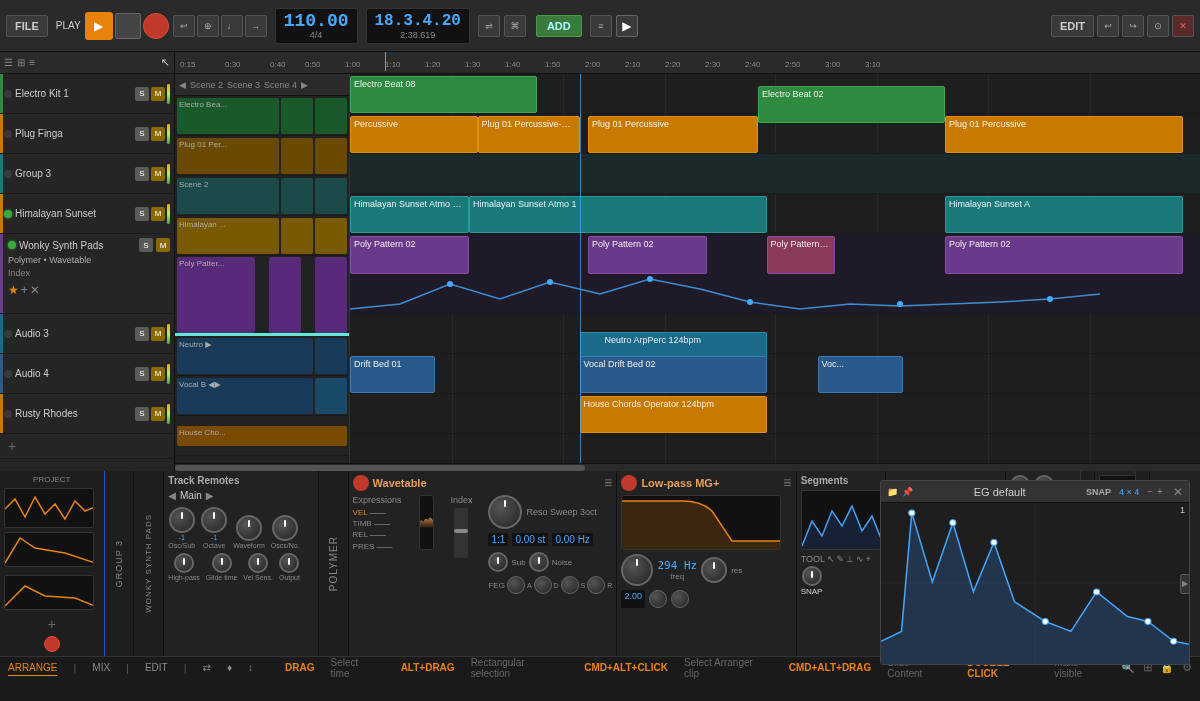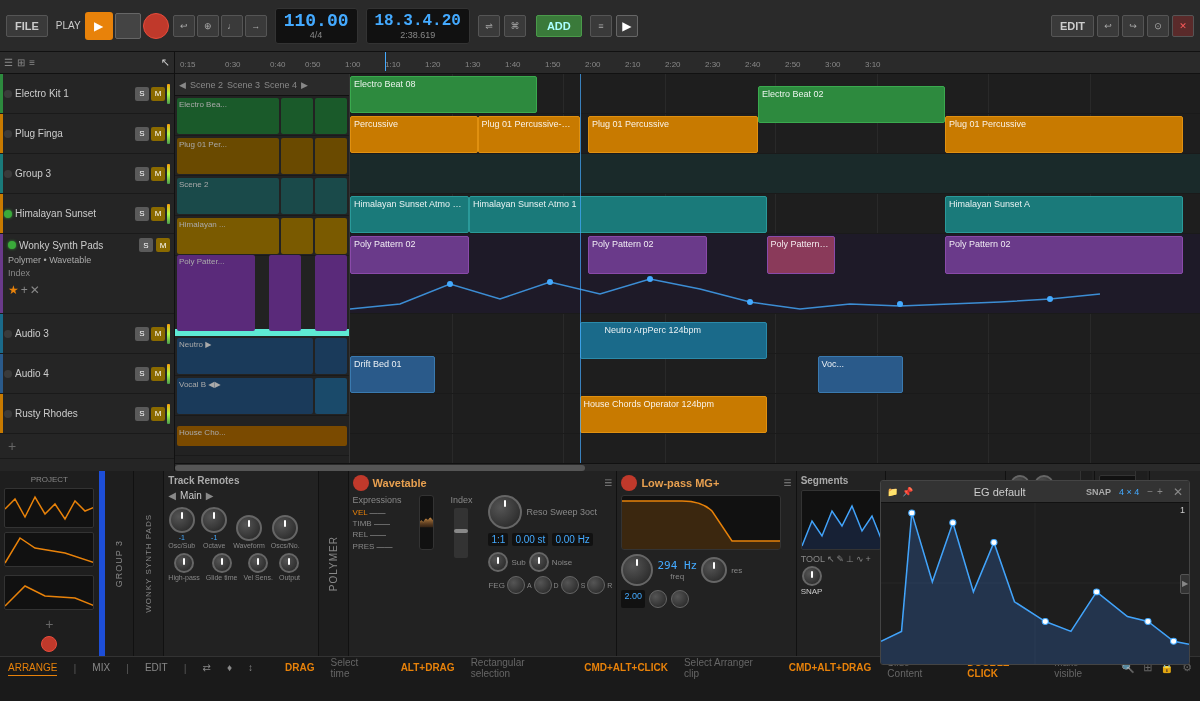--- a/index.html
+++ b/index.html
@@ -709,21 +709,21 @@
             <div style="width:32px;height:36px;background:#1a4a4a;border-radius:2px;"></div>
             <div style="width:32px;height:36px;background:#1a4a4a;border-radius:2px;"></div>
           </div>
 
           <div style="height:40px; border-bottom:1px solid #1a1a1a; display:flex; align-items:center; gap:2px; padding:2px;">
             <div style="flex:1;height:36px;background:#7a5a00;border-radius:2px;font-size:8px;color:#aaa;padding:2px;overflow:hidden;">Himalayan ...</div>
             <div style="width:32px;height:36px;background:#7a5a00;border-radius:2px;"></div>
             <div style="width:32px;height:36px;background:#7a5a00;border-radius:2px;"></div>
           </div>
 
-          <div style="height:80px; border-bottom:7px solid #5eead4; display:flex; align-items:center; gap:14px; padding:2px;justify-content:space-between;">
+          <div style="height:80px; border-bottom:3px solid #5eead4; display:flex; align-items:center; gap:14px; padding:2px;justify-content:space-between;">
             <div style="flex:1;height:76px;background:#5a2a7a;border-radius:2px;font-size:8px;color:#aaa;padding:2px;overflow:hidden;">Poly Patter...</div>
             <div style="width:32px;height:76px;background:#5a2a7a;border-radius:2px;"></div>
             <div style="width:32px;height:76px;background:#5a2a7a;border-radius:2px;"></div>
           </div>
 
           <div style="height:40px; border-bottom:1px solid #1a1a1a; display:flex; align-items:center; gap:2px; padding:2px;">
             <div style="flex:1;height:36px;background:#1a3a5a;border-radius:2px;font-size:8px;color:#aaa;padding:2px;overflow:hidden;">Neutro ▶</div>
             <div style="width:32px;height:36px;background:#1a3a5a;border-radius:2px;"></div>
           </div>
 
@@ -782,46 +782,47 @@
               <circle cx="100" cy="10" r="3" fill="#4af"></circle>
               <circle cx="200" cy="8" r="3" fill="#4af"></circle>
               <circle cx="300" cy="5" r="3" fill="#4af"></circle>
               <circle cx="400" cy="28" r="3" fill="#4af"></circle>
               <circle cx="550" cy="30" r="3" fill="#4af"></circle>
               <circle cx="700" cy="25" r="3" fill="#4af"></circle>
             </svg>
           </div>
 
           <div style="height:40px;border-bottom:1px solid #1a1a1a;position:relative;">
-            <div class="clip clip-cyan" style="left:27%;width:22%;top:8px;padding-left:24px;">Neutro ArpPerc 124bpm</div>
+            <div class="clip clip-cyan" style="left:27%;width:22%;top:18px;padding-left:24px;">Neutro ArpPerc 124bpm</div>
           </div>
 
           <div style="height:40px;border-bottom:1px solid #1a1a1a;position:relative;">
             <div class="clip clip-blue" style="left:0;width:10%;top:2px;">Drift Bed 01</div>
+            <div class="clip clip-blue" style="left:27%;width:22%;top:2px;">Vocal Drift Bed 02</div>
             <div class="clip clip-blue" style="left:55%;width:10%;top:2px;">Voc...</div>
           </div>
 
           <div style="height:40px;border-bottom:1px solid #1a1a1a;position:relative;">
             <div class="clip clip-orange" style="left:27%;width:22%;top:2px;">House Chords Operator 124bpm</div>
           </div>
         </div>
       </div>
     </div>
 
     <div class="arrange-scrollbar">
       <div class="scrollbar-thumb"></div>
     </div>
   </div>
 </div>
 
 <div class="bottom-full">
 
   <div class="bottom-main">
 
-    <div style="width:105px; border-right:6px solid #1d4ed8; display:flex; flex-direction:column; background:#1e1e1e; padding:4px; gap:4px;">
+    <div style="width:105px; border-right:1px solid #1d4ed8; display:flex; flex-direction:column; background:#1e1e1e; padding:4px; gap:4px;">
       <div style="font-size:8px;color:#888;text-align:center;">PROJECT</div>
 
       <div style="width:90px;height:40px;background:#111;border:1px solid #333;border-radius:2px;overflow:hidden;">
         <svg width="90" height="40" viewBox="0 0 90 40">
           <polyline points="0,20 10,10 20,28 30,8 40,25 50,15 60,30 70,12 80,22 90,18" fill="none" stroke="#e8820a" stroke-width="1.5"></polyline>
         </svg>
       </div>
 
       <div style="width:90px;height:35px;background:#111;border:1px solid #333;border-radius:2px;overflow:hidden;">
         <svg width="90" height="35" viewBox="0 0 90 35">

